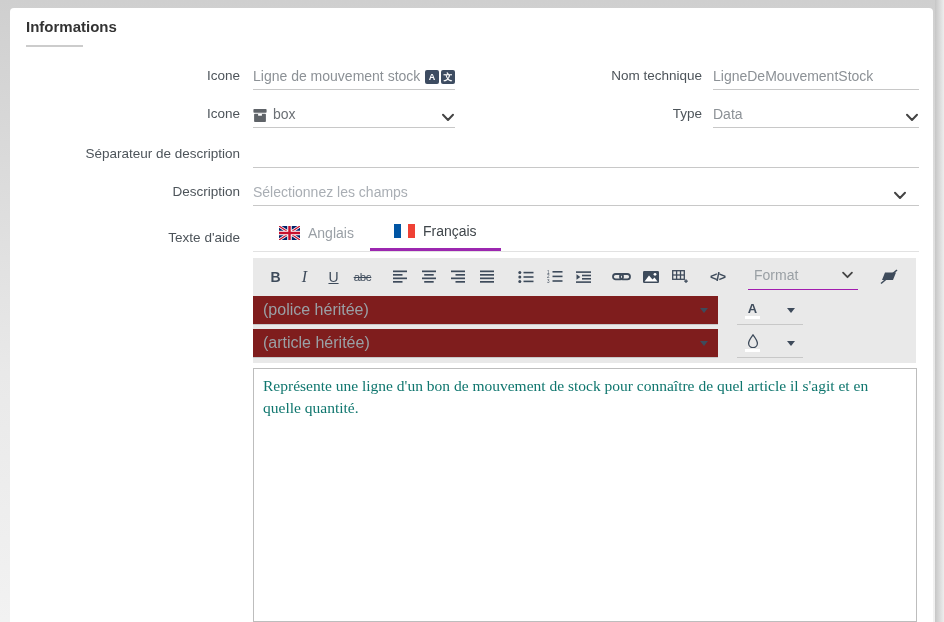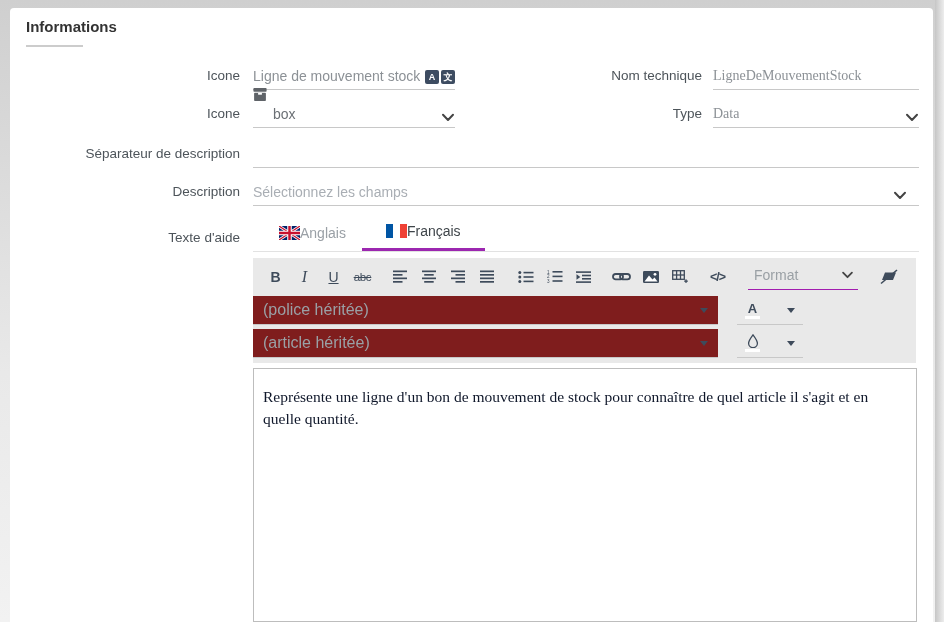--- a/index.html
+++ b/index.html
@@ -18,44 +18,44 @@
     background:#ffffff; border-radius:4px 4px 0 0;
   }
   .page-title{ position:absolute; left:16px; top:10px; font-size:15px; font-weight:bold; color:#333; }
   .title-underline{ position:absolute; left:16px; top:37px; width:57px; height:2px; background:#ccc; }
 
   .lbl{ position:absolute; height:30px; display:flex; align-items:flex-end; justify-content:flex-end;
         padding-bottom:7px; font-size:13.5px; color:#4d545a; }
   .fld{ position:absolute; height:30px; border-bottom:1px solid #c8c8c8; display:flex;
         align-items:flex-end; padding-bottom:5px; font-size:14px; color:#8c9196; }
   .fld .val{ white-space:nowrap; overflow:hidden;margin-top:18px; }
-  .fld .right{ margin-left:auto; display:flex; align-items:flex-start; gap:4px; }
+  .fld .right{ margin-left:auto; display:flex; align-items:flex-end; gap:4px; }
 
   
   .r1{ top:52px; }  .r2{ top:90px; }  .r3{ top:130px; }  .r4{ top:168px; }
   .lblL{ left:0; width:230px; }
   .fldL{ left:243px; width:202px; }
   .lblR{ left:445px; width:247px; }
-  .fldR{ left:703px; width:206px;font-family:Liberation Serif, serif; }
+  .fldR{ left:703px; width:206px; }
   .fldFull{ left:243px; width:666px; }
 
   .translate-badges{ display:flex; gap:2px; margin-left:auto; }
   .tbadge{ width:14px; height:14px; background:#3d4c61; color:#fff; font-size:9px; font-weight:bold;
            display:flex; align-items:center; justify-content:center; border-radius:2px; }
 
   .chev{ display:inline-block; }
   input.ghost{ border:none; outline:none; width:100%; font-size:14px; color:#8c9196; background:transparent;
                font-family:"Liberation Sans", sans-serif; }
   input.ghost::placeholder{ color:#a9aeb4; opacity:1; }
 
   
   .lbl-tabs{ left:0; top:214px; width:230px; }
   .tabs{ position:absolute; left:243px; top:210px; width:666px; height:34px;
          border-bottom:1px solid #e2e2e2; display:flex; align-items:stretch; padding-left:10px; }
-  .tab{ display:flex; align-items:center; padding:0 16px 4px 16px; font-size:14px; color:#9aa0a6; cursor:default; }
+  .tab{ display:flex; align-items:center; gap:8px; padding:0 16px 4px 16px; font-size:14px; color:#9aa0a6; cursor:default; }
   .tab.active{ color:#3f454a; border-bottom:3px solid #9c27b0; padding:0 24px 5px 24px;align-items:center; }
   .flag{ display:block; }
 
   
   .toolbar{ position:absolute; left:243px; top:250px; width:663px; height:105px; background:#e9e9e9; }
   .tb-row1{ height:37px; display:flex; align-items:center; padding:0 8px; }
   .tb-btn{ width:29px; height:26px; display:flex; align-items:center; justify-content:center;
            color:#3e4b5b; font-size:14px; }
   .tb-btn.grp{ margin-left:9px; }
   .b-bold{ font-weight:bold; }
@@ -76,22 +76,22 @@
        display:flex; align-items:center; justify-content:space-between; padding:0 8px; }
   .cw1{ top:38px; } .cw2{ top:71px; }
   .color-glyph{ display:flex; flex-direction:column; align-items:center; gap:1px; }
   .color-glyph .letter{ font-size:13px; font-weight:bold; color:#3e4b5b; line-height:13px; }
   .color-bar{ width:15px; height:3px; background:#fff; }
 
   .tri{ width:0; height:0; border-left:4.5px solid transparent; border-right:4.5px solid transparent;
         border-top:5.5px solid #3e4b5b; }
 
   .editor-body{ position:absolute; left:243px; top:360px; width:664px; height:254px; background:#fff;
-                border:1px solid #bdbdbd; padding:17px 9px;
-                font-family:"Liberation Serif", serif; font-size:15.5px; line-height:1.42; color:#0f172a; }
+                border:1px solid #bdbdbd; padding:6px 9px;
+                font-family:"Liberation Serif", serif; font-size:15.5px; line-height:1.42; color:#0f766e; }
   svg{ display:block; }
 </style>
 </head>
 <body>
 
 <div class="card">
 
   <div class="page-title">Informations</div>
   <div class="title-underline"></div>
 

